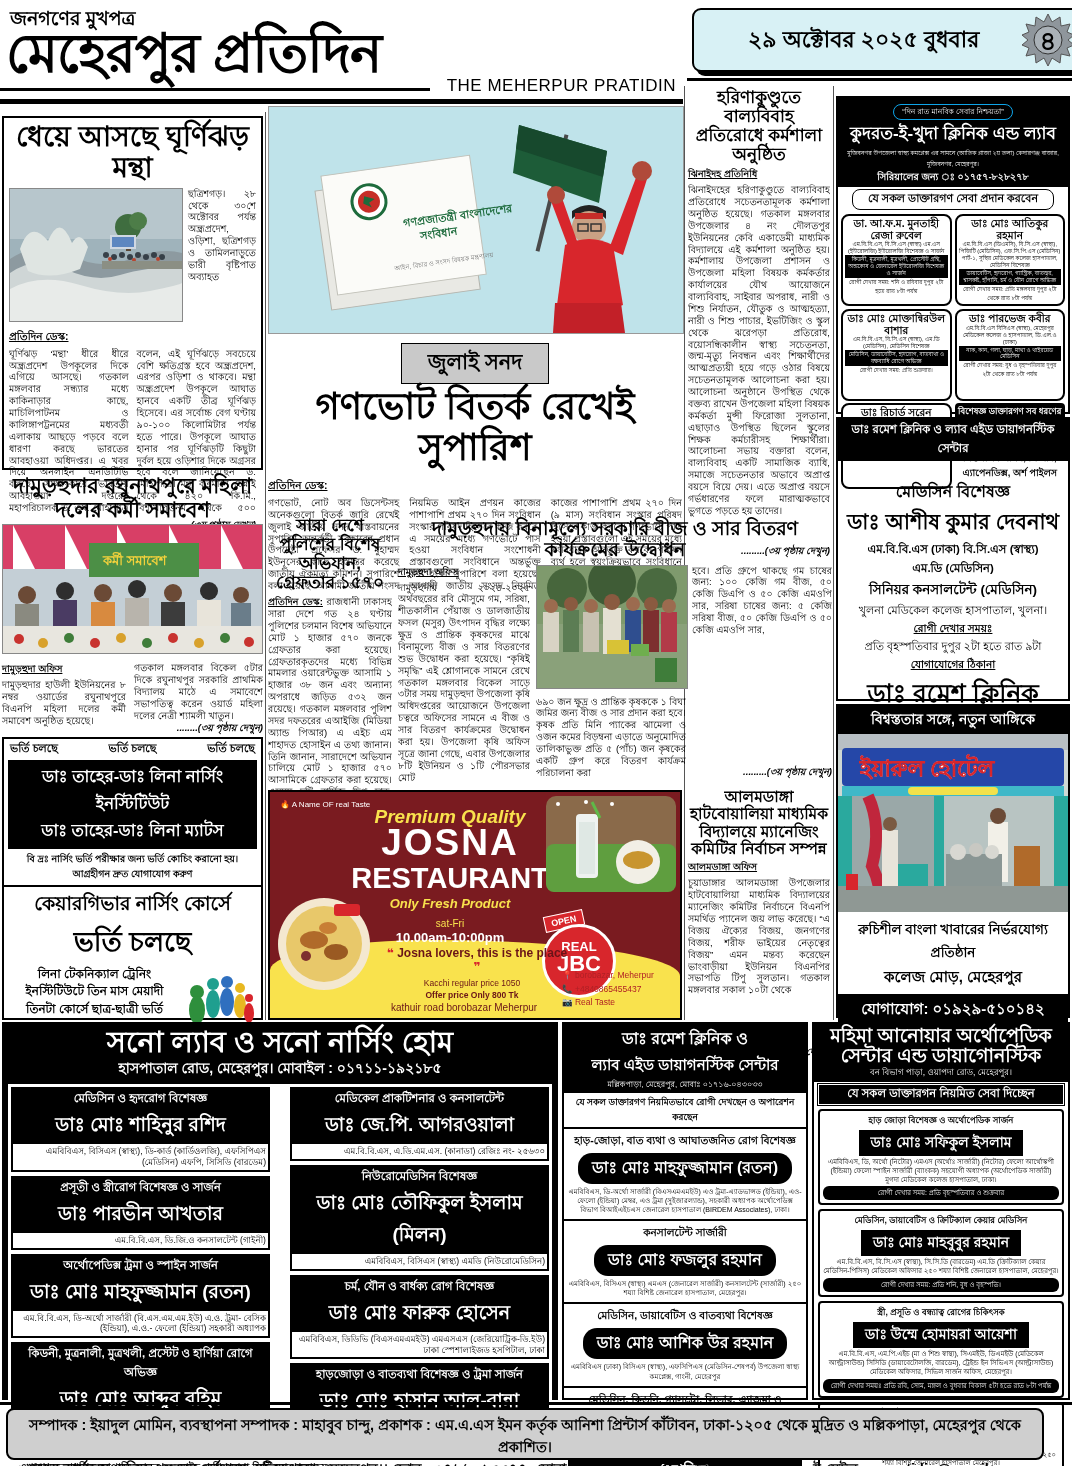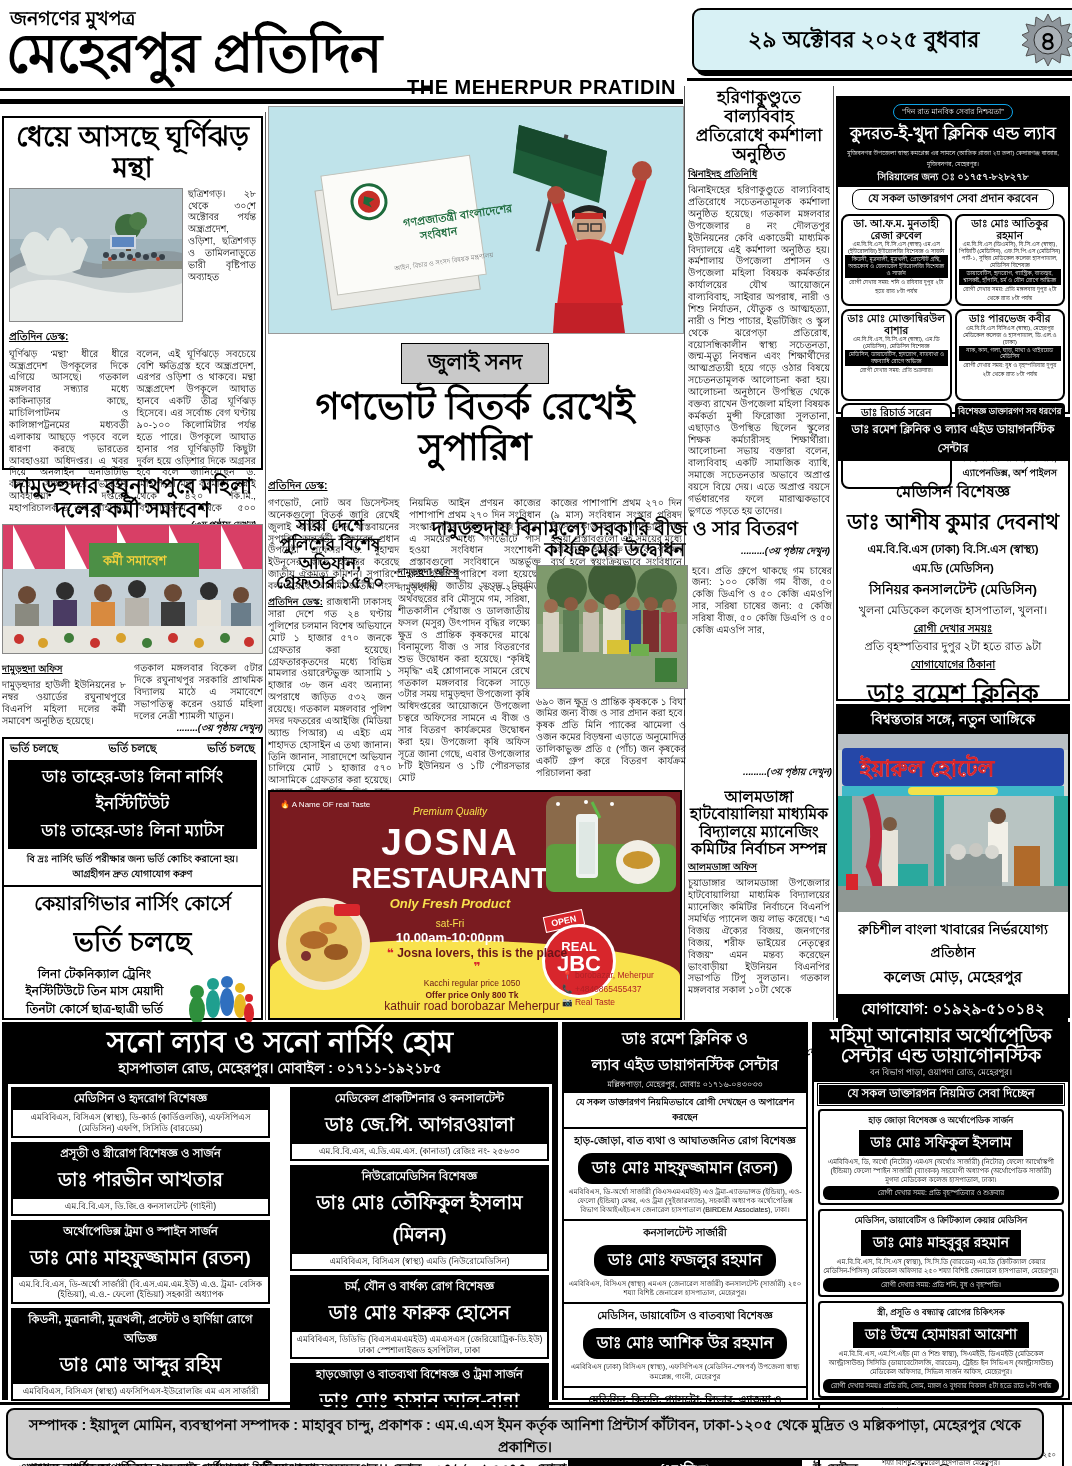--- a/index.html
+++ b/index.html
@@ -13,41 +13,41 @@
   .more{font-weight:bold;font-style:italic;text-align:right}
   .bb{background:#000;color:#fff}
   .cols2{column-count:2;column-gap:8px}
   .cols3{column-count:3;column-gap:10px}
   .c{text-align:center}
   .vline{width:1px;background:#555}
   .hline{background:#000}
   
   .tagline{font-size:19px;font-weight:bold}
   .mast-title{font-size:54px;font-weight:bold;letter-spacing:-1px;line-height:1}
-  .mast-en{font-size:20px;font-weight:bold;letter-spacing:0.5px}
+  .mast-en{font-size:17px;font-weight:normal;letter-spacing:0.5px}
   .datebox{background:#d8f1f5;border:2px solid #000;border-radius:9px;box-shadow:4px 4px 0 #000;
            display:flex;align-items:center;justify-content:space-between;padding:0 14px}
   .date-txt{font-size:22px;font-weight:bold}
   
   .sm{font-size:10.5px}
   .xs{font-size:9.5px}
   .kicker{background:#c9c9c9;border:1px solid #000;display:inline-block;padding:2px 26px;
           font-size:21px;font-weight:bold}
   
   .pill-slogan{border:1px solid #0ea5e9;border-radius:10px;font-size:7.5px;color:#fff;
                display:inline-block;padding:1px 8px}
   .kd-card{border:2px solid #000;border-radius:8px;padding:2px 2px;background:#fff;box-sizing:border-box;overflow:hidden}
   .kd-name{font-weight:bold;font-size:10.5px;text-align:center;line-height:1.1}
   .kd-deg{font-size:5.6px;text-align:center;line-height:1.25}
   .kd-strip{background:#000;color:#fff;font-size:5.6px;text-align:center;line-height:1.25;padding:1px 2px}
   .kd-hours{font-size:5.6px;text-align:center}
   .sono-card{border:2px solid #000;margin-bottom:4px;background:#fff}
   .sono-spec{background:#000;color:#fff;font-size:11.5px;font-weight:bold;text-align:center;padding:1px 2px}
   .sono-name{background:#000;color:#fff;font-size:19px;font-weight:bold;text-align:center;padding:0 2px 2px}
-  .sono-deg{font-size:8.6px;text-align:center;line-height:1.25;padding:2px}
+  .sono-deg{font-size:8.6px;text-align:right;line-height:1.25;padding:2px}
   .rd-sec{border-bottom:2px solid #000;padding:4px 4px 5px;text-align:center}
   .rd-spec{font-size:10.5px;font-weight:bold}
   .rd-name{background:#000;color:#fff;border-radius:14px;display:inline-block;
            font-size:16px;font-weight:bold;padding:2px 14px;margin:3px 0}
   .rd-deg{font-size:7px;line-height:1.3}
   .mh-card{border:2px solid #000;border-radius:4px;margin:4px;padding:3px;text-align:center}
   .mh-spec{font-size:8.5px;font-weight:bold}
   .mh-name{background:#000;color:#fff;display:inline-block;font-size:14px;font-weight:bold;padding:1px 12px;margin:2px 0}
   .mh-deg{font-size:6.8px;line-height:1.3}
   .mh-hours{background:#000;color:#fff;font-size:6.8px;border-radius:6px;padding:1px 2px;margin-top:2px}
@@ -316,21 +316,21 @@
     <div class="c" style="font-size:12.5px;font-weight:bold">যোগাযোগ : ৩৪/১, কলেজ রোড, মেহেরপুর</div>
     <div class="c" style="font-size:12.5px;font-weight:bold">মোবাইল : ০১৭০৫-৬৭৪৪৮২, ০১৯৫৬-৬৬৪৩৩৭</div>
   </div>
 
   <div class="abs bx josna" style="left:268px;top:790px;width:414px;height:230px">
     <div class="yellow"></div>
     <div class="abs w" style="left:10px;top:8px;font-size:8px">
       <span style="color:#f09b2f">🔥</span>
       <span>A Name OF real Taste</span>
     </div>
-    <div class="abs y c" style="left:90px;top:14px;width:180px;font-size:10px;font-style:italic;font-weight:normal">Premium Quality</div>
+    <div class="abs y c" style="left:90px;top:14px;width:180px;font-size:19px;font-style:italic;font-weight:bold">Premium Quality</div>
     <div class="abs w c" style="left:70px;top:30px;width:220px;font-size:37px;font-weight:bold;letter-spacing:2px">JOSNA</div>
     <div class="abs w c" style="left:30px;top:70px;width:300px;font-size:29px;font-weight:bold">RESTAURANT</div>
     <div class="abs y c" style="left:90px;top:104px;width:180px;font-size:13px;font-style:italic;font-weight:bold">Only Fresh Product</div>
     <div class="abs y c" style="left:120px;top:126px;width:120px;font-size:10px">sat-Fri</div>
     <div class="abs w c" style="left:100px;top:138px;width:160px;font-size:13px;font-weight:bold">10.00am-10:00pm</div>
     <svg class="abs" style="right:4px;top:4px" width="130" height="96" viewBox="0 0 130 96">
       <rect width="130" height="96" rx="10" fill="#8a6a4a"></rect>
       <rect y="48" width="130" height="48" rx="8" fill="#5f9e3f"></rect>
       <rect x="30" y="18" width="22" height="64" rx="4" fill="#eef2f0"></rect>
       <rect x="33" y="26" width="16" height="52" fill="#dfe8e4"></rect>
@@ -355,21 +355,21 @@
     </div>
     <div class="abs c" style="right:64px;top:132px;width:74px;height:74px;border-radius:50%;background:#d8262c;border:3px solid #fff;box-sizing:border-box">
       <div class="w" style="font-size:13px;font-weight:bold;margin-top:12px">REAL</div>
       <div class="w" style="font-size:22px;font-weight:bold;line-height:0.9">JBC</div>
     </div>
     <div class="abs" style="left:112px;bottom:44px;width:190px;text-align:center;color:#6a1418;font-size:12px;font-weight:bold">
       <span style="color:#d8262c">❝</span> <span>Josna lovers, this is the place</span> <span style="color:#d8262c">❞</span>
     </div>
     <div class="abs c" style="left:112px;bottom:30px;width:180px;color:#6a1418;font-size:8.5px">Kacchi regular price 1050</div>
     <div class="abs c" style="left:112px;bottom:18px;width:180px;color:#6a1418;font-size:8.5px;font-weight:bold">Offer price Only 800 Tk</div>
-    <div class="abs c" style="left:112px;bottom:5px;width:180px;color:#6a1418;font-size:12px">kathuir road borobazar Meherpur</div>
+    <div class="abs c" style="left:104px;bottom:5px;width:180px;color:#6a1418;font-size:10px">kathuir road borobazar Meherpur</div>
     <div class="abs" style="right:10px;bottom:8px;width:108px;color:#b02025;font-size:8.5px;line-height:1.6">
       <div><span>📍</span> <span>borobazar, Meherpur</span></div>
       <div><span>📞</span> <span>+4840865455437</span></div>
       <div><span>📷</span> <span>Real Taste</span></div>
     </div>
   </div>
 
   <div class="abs" style="left:688px;top:788px;width:142px">
     <div class="hd" style="font-size:15.5px">আলমডাঙ্গা হাটবোয়ালিয়া মাধ্যমিক বিদ্যালয়ে ম্যানেজিং কমিটির নির্বাচন সম্পন্ন</div>
     <div class="by xs" style="margin-top:3px">আলমডাঙ্গা অফিস</div>
@@ -478,20 +478,21 @@
   </div>
 
   <div class="abs" style="left:2px;top:1022px;width:556px;height:378px;border:3px solid #000;box-sizing:border-box;background:#000">
     <div class="c" style="color:#fff;font-size:29px;font-weight:bold;line-height:1.05;padding-top:2px">সনো ল্যাব ও সনো নার্সিং হোম</div>
     <div class="c" style="color:#fff;font-size:14px;font-weight:bold">হাসপাতাল রোড, মেহেরপুর। মোবাইল : ০১৭১১-১৯২১৮৫</div>
     <div style="background:#fff;margin:3px;padding:3px;display:grid;grid-template-columns:1fr 1fr;gap:20px">
       <div>
 
           <div class="sono-card">
             <div class="sono-spec">মেডিসিন ও হৃদরোগ বিশেষজ্ঞ</div>
+            <div class="sono-name">ডাঃ মোঃ শাহিনুর রশিদ</div>
             <div class="sono-deg">এমবিবিএস, বিসিএস (স্বাস্থ্য), ডি-কার্ড (কার্ডিওলজি), এফসিপিএস (মেডিসিন) এফপি, সিসিডি (বারডেম)</div>
           </div>
 
           <div class="sono-card">
             <div class="sono-spec">প্রসূতী ও স্ত্রীরোগ বিশেষজ্ঞ ও সার্জন</div>
             <div class="sono-name">ডাঃ পারভীন আখতার</div>
             <div class="sono-deg">এম.বি.বি.এস, ডি.জি.ও কনসালটেন্ট (গাইনী)</div>
           </div>
 
           <div class="sono-card">

